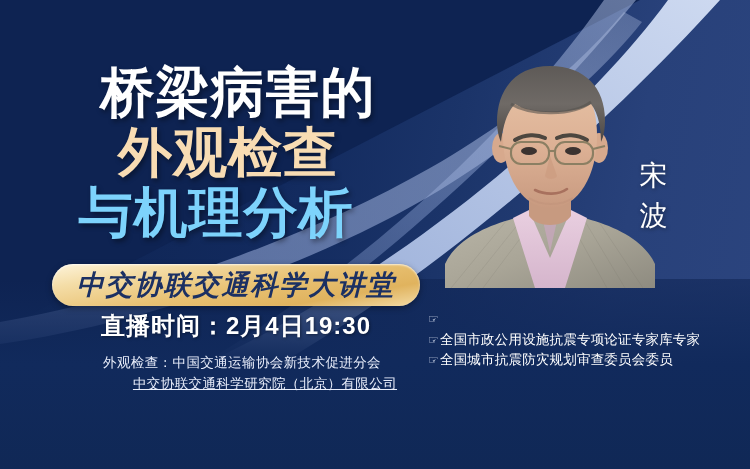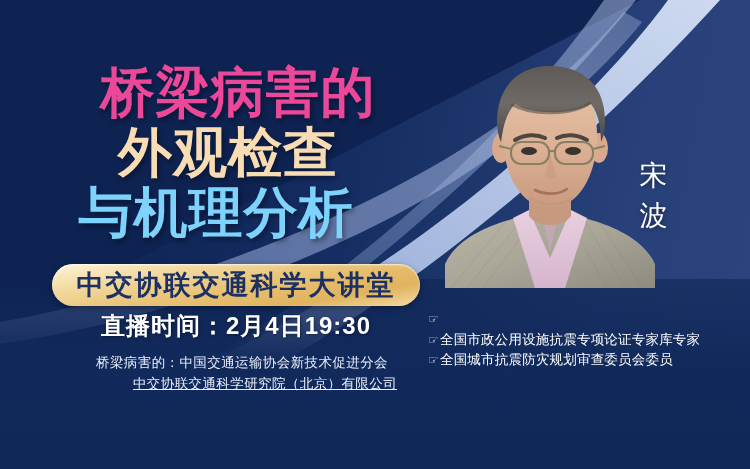--- a/index.html
+++ b/index.html
@@ -67,21 +67,21 @@
     text-align: center;
   }
   .title-line {
     font-weight: bold;
     font-size: 54px;
     line-height: 60px;
     letter-spacing: 1px;
     white-space: nowrap;
     text-shadow: 2px 3px 5px rgba(0,0,0,0.38);
   }
-  .title-1 { color: #ec4899; padding-left: 44px; }
+  .title-1 { color: #ffffff; padding-left: 44px; }
   .title-2 { color: #f8dcb3; padding-left: 24px; }
   .title-3 { color: #7dd3fc; }
 
   
   .pill {
     position: absolute;
     left: 52px;
     top: 264px;
     width: 368px;
     height: 42px;
@@ -91,20 +91,21 @@
     display: flex;
     align-items: center;
     justify-content: center;
   }
   .pill-text {
     color: #1b3063;
     font-weight: bold;
     font-size: 27px;
     letter-spacing: 2px;
     white-space: nowrap;
+    font-style: italic;
   }
 
   
   .live-time {
     position: absolute;
     left: 52px;
     top: 310px;
     width: 368px;
     text-align: center;
     color: #ffffff;
@@ -301,21 +302,21 @@
     <div class="title-line title-3">与机理分析</div>
   </div>
 
   <div class="pill">
     <span class="pill-text">中交协联交通科学大讲堂</span>
   </div>
 
   <div class="live-time">直播时间：2月4日19:30</div>
 
   <div class="organizers">
-    <div class="org-line-1">桥梁病害的：中国交通运输协会新技术促进分会</div>
+    <div class="org-line-1">外观检查：中国交通运输协会新技术促进分会</div>
     <div class="org-line-2">中交协联交通科学研究院（北京）有限公司</div>
   </div>
 
   <div class="speaker-name">
     <span>宋</span>
     <span>波</span>
   </div>
 
   <div class="credentials">
     <div class="cred-row">

